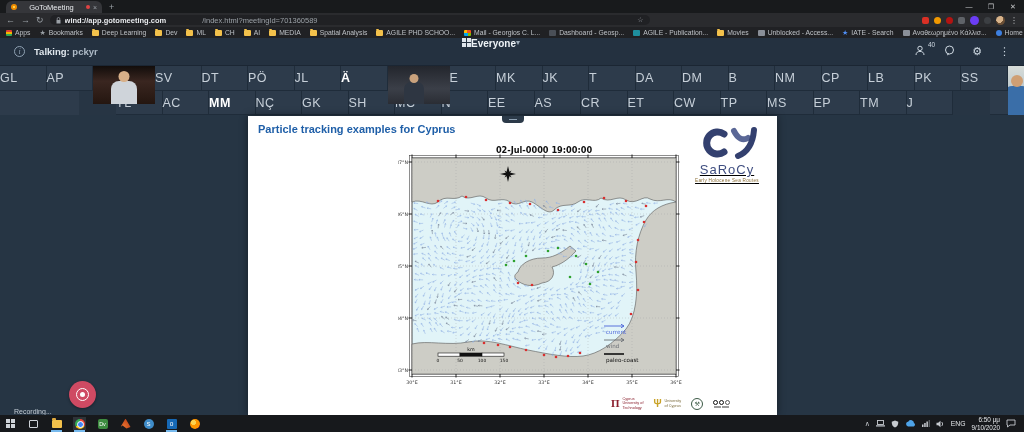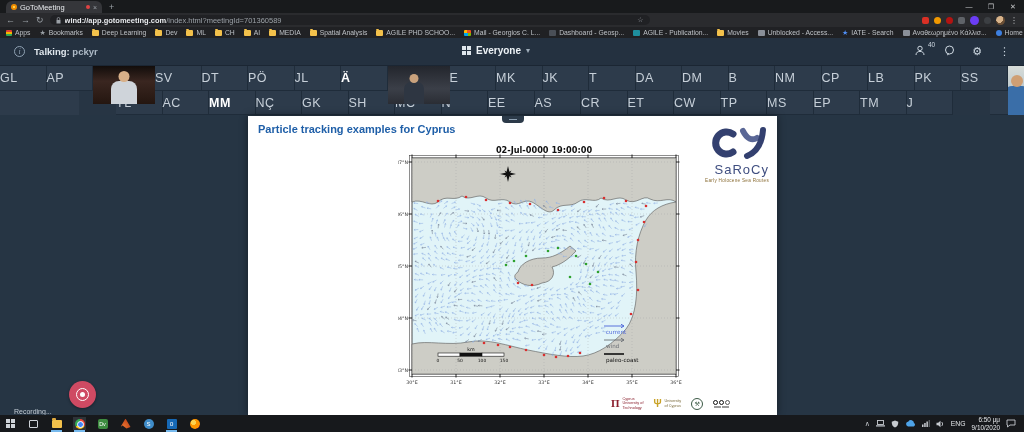--- a/index.html
+++ b/index.html
@@ -4,38 +4,38 @@
 <style>
   * { margin:0; padding:0; box-sizing:border-box; }
   html,body { width:1024px; height:432px; overflow:hidden; background:#000;
               font-family:"Liberation Sans", sans-serif; }
   .screen { position:relative; width:1024px; height:432px; }
 
   
   .titlebar { position:absolute; left:0; top:0; width:1024px; height:13px;
               background:#181a1c; display:flex; align-items:flex-end; }
   .tab { height:12px; width:96px; background:#35363a; border-radius:6px 6px 0 0;
-         margin-left:6px; display:flex; align-items:center; padding:0 5px; gap:3px; }
+         margin-left:6px; display:flex; align-items:center; padding:0 5px; gap:3px;text-align:center; }
   .tab-favicon { width:6px; height:6px; border-radius:50%;
                  background:radial-gradient(circle at 50% 50%, #ffd24d 0 35%, #f08c00 36% 100%); }
   .tab-title { color:#e8eaed; font-size:7.5px; flex:1; overflow:hidden; white-space:nowrap; }
   .tab-recdot { width:4px; height:4px; border-radius:50%; background:#e04343; }
   .tab-close { color:#9aa0a6; font-size:7px; }
   .newtab { color:#9aa0a6; font-size:9px; margin:0 0 1px 7px; }
   .wincontrols { margin-left:auto; display:flex; align-items:center; height:13px; }
   .wc { width:22px; text-align:center; color:#c8cacc; font-size:7px; line-height:13px; }
 
   .toolbar { position:absolute; left:0; top:13px; width:1024px; height:14px;
              background:#2a2b2e; display:flex; align-items:center; padding:0 6px; gap:6px; }
   .navbtn { color:#9aa0a6; font-size:9px; }
   .omnibox { flex:0 0 600px; height:10px; background:#202124; border-radius:5px;
              display:flex; align-items:center; padding:0 6px; gap:4px; }
   .lock { flex:0 0 auto; }
   .url { font-size:7.5px; color:#e8eaed; white-space:nowrap; overflow:hidden; }
-  .url .qs { color:#9aa0a6; }
+  .url .qs { color:#9aa0a6;margin-left:36px; }
   .omni-star { margin-left:auto; color:#9aa0a6; font-size:7px; }
   .extrow { margin-left:auto; display:flex; align-items:center; gap:5px; }
   .extdot { width:7px; height:7px; border-radius:2px; }
   .avatar-sm { width:9px; height:9px; border-radius:50%;
                background:radial-gradient(circle at 40% 35%, #d8b38a 0 45%, #6b4f35 46% 100%); }
   .menu-dots { color:#c8cacc; font-size:8px; }
 
   .bookmarks { position:absolute; left:0; top:27px; width:1024px; height:11px;
                background:#202124; display:flex; align-items:center; padding:0 6px; gap:9px;
                overflow:hidden; }
@@ -58,21 +58,21 @@
   .gtm-header { position:absolute; left:0; top:38px; width:1024px; height:28px;
                 background:#243140; display:flex; align-items:center; padding:0 14px;
                 border-bottom:1px solid #1b2633; }
   .info-circ { width:11px; height:11px; border-radius:50%; border:1px solid #8fa1b3;
                color:#8fa1b3; font-size:8px; text-align:center; line-height:10px;
                font-family:"Liberation Serif", serif; font-style:italic; }
   .talking { margin-left:9px; font-size:9.5px; color:#dfe6ec; }
   .talking b { font-weight:700; }
   .talking span { color:#aebac6;font-weight:bold; }
   .view-switch { position:absolute; left:462px; top:0; height:24px; display:flex;
-                 align-items:center; gap:5px; }
+                 align-items:flex-start; }
   .grid-ic { width:9px; height:9px; display:grid; grid-template-columns:4px 4px; gap:1px; }
   .grid-ic i { background:#dfe6ec; width:4px; height:4px; }
   .view-label { color:#eef3f7; font-size:10px; font-weight:700; }
   .chev { color:#9fadba; font-size:8px; }
   .gtm-actions { margin-left:auto; display:flex; align-items:center; gap:17px; }
   .ppl { position:relative; color:#cfd9e2; font-size:11px; }
   .ppl .cnt { position:absolute; right:-8px; top:-4px; font-size:6.5px; color:#cfd9e2; }
   .gtm-ic { color:#cfd9e2; font-size:11px; }
 
   
@@ -111,21 +111,21 @@
 
   
   .main { position:absolute; left:0; top:115px; width:1024px; height:300px; background:#263544; }
   .slide { position:absolute; left:248px; top:1px; width:529px; height:299px; background:#ffffff;
            box-shadow:0 0 8px rgba(0,0,0,0.45); }
   .notch { position:absolute; left:254px; top:0; width:22px; height:7px; background:#2c3a49;
            border-radius:0 0 4px 4px; display:flex; align-items:center; justify-content:center; gap:1px; }
   .notch i { width:8px; height:1px; background:#8fa1b3; display:block; }
   .slide-title { position:absolute; left:10px; top:7px; font-size:11px; font-weight:700;
                  color:#1f5fa8; }
-  .sarocy { position:absolute; right:8px; top:10px; width:84px; text-align:right; }
+  .sarocy { position:absolute; right:8px; top:10px; width:84px; text-align:center;text-decoration:underline; }
   .sarocy-name { font-size:13px; color:#3f4e80; letter-spacing:1px; margin-top:-2px; }
   .sarocy-tag { font-size:4.6px; color:#8a6d35; margin-top:1px; letter-spacing:0.3px; }
   .mapwrap { position:absolute; left:150px; top:28px; width:292px; height:248px; }
   .footer-logos { position:absolute; left:363px; bottom:3px; height:17px; display:flex;
                   align-items:center; gap:10px; }
   .flogo { display:flex; align-items:center; gap:3px; }
   .cut-mark { color:#8a1f2d; font-size:11px; font-weight:700; font-family:"Liberation Serif",serif; }
   .cut-text { font-size:3.8px; color:#8a1f2d; line-height:1.15; }
   .ucy-mark { color:#c9a227; font-size:10px; font-weight:700; }
   .ucy-text { font-size:3.8px; color:#7a6a3a; line-height:1.15; }

